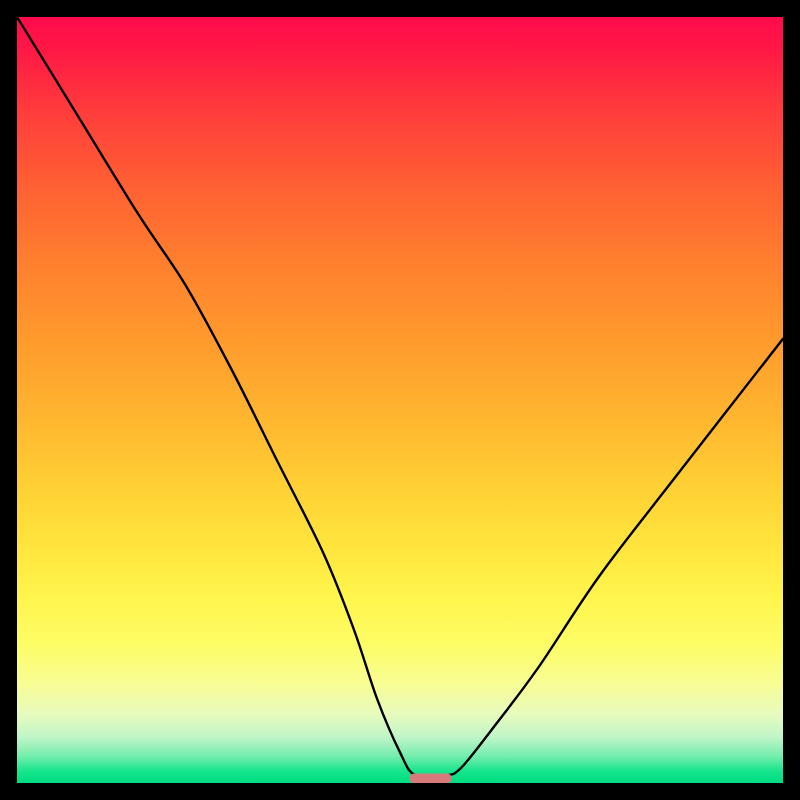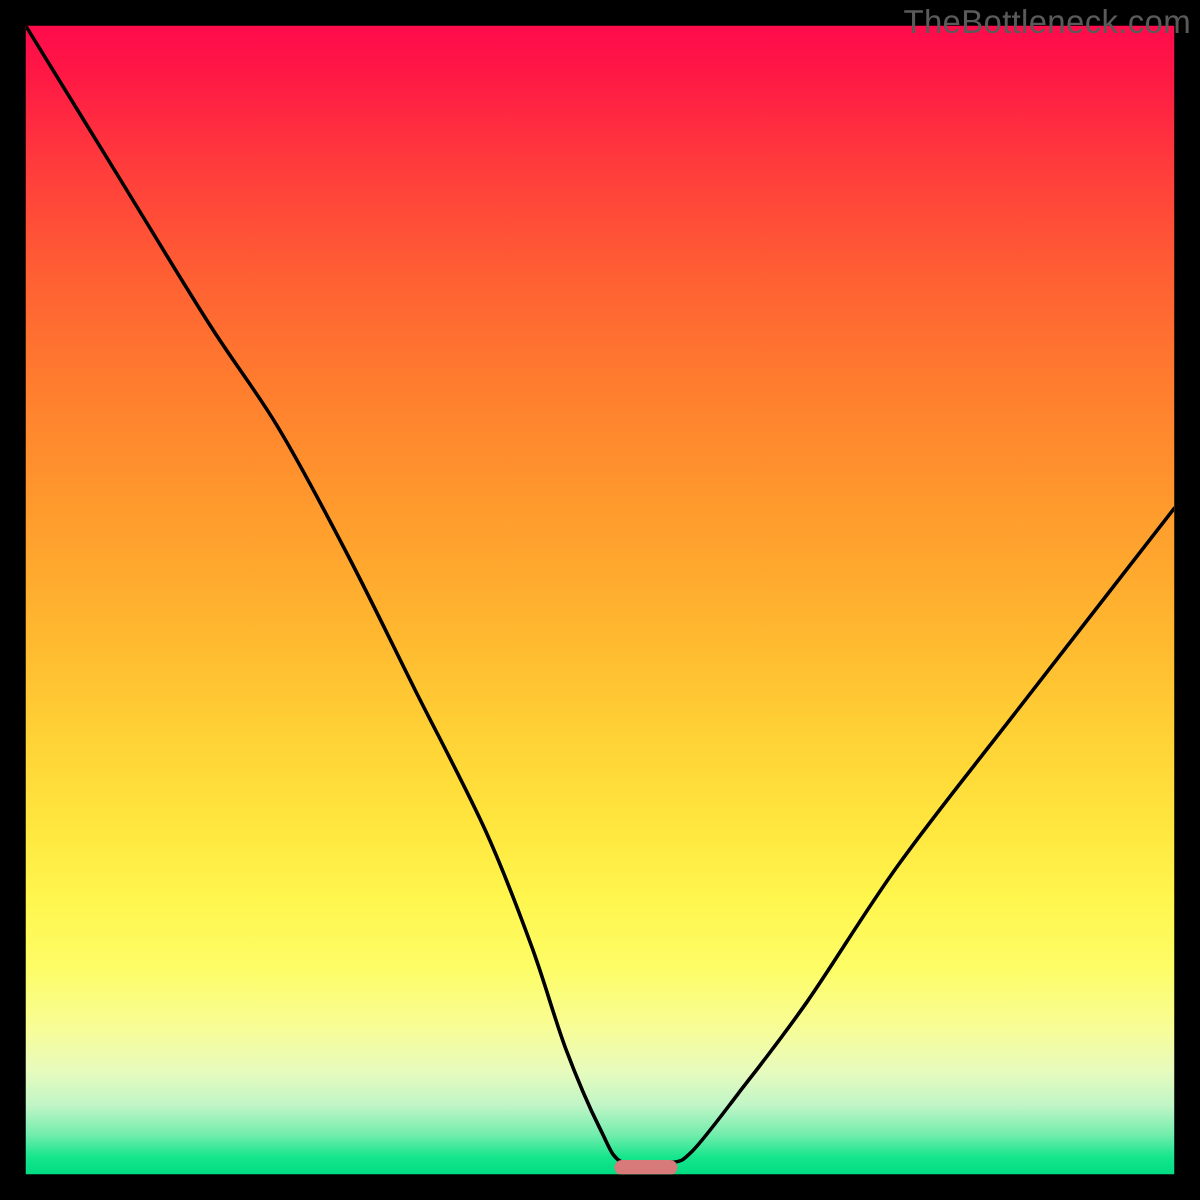--- a/index.html
+++ b/index.html
@@ -72,14 +72,13 @@
 <body>
 
 <div class="frame">
   <div class="plot-area">
     <div class="gradient"></div>
     <svg class="curve-svg" viewBox="0 0 766 766" preserveAspectRatio="none">
       <path fill="none" stroke="#000" stroke-width="2.4" stroke-linecap="round" d="M 0.0 0.0 C 10.2 16.6, 40.9 66.4, 61.3 99.6 C 81.7 132.8, 104.7 171.1, 122.6 199.2 C 140.4 227.2, 153.2 242.6, 168.5 268.1 C 183.8 293.6, 199.2 323.0, 214.5 352.4 C 229.8 381.7, 245.1 413.6, 260.4 444.3 C 275.8 474.9, 293.6 508.1, 306.4 536.2 C 319.2 564.3, 328.1 588.5, 337.0 612.8 C 346.0 637.1, 352.4 661.3, 360.0 681.7 C 367.7 702.2, 376.6 722.6, 383.0 735.4 C 389.4 748.1, 390.7 754.5, 398.3 758.3 C 406.0 762.2, 421.3 759.6, 429.0 758.3 C 436.6 757.1, 436.6 758.3, 444.3 750.7 C 451.9 743.0, 462.2 729.0, 474.9 712.4 C 487.7 695.8, 503.0 676.6, 520.9 651.1 C 538.8 625.6, 559.2 591.1, 582.2 559.2 C 605.1 527.3, 628.1 499.2, 658.8 459.6 C 689.4 420.0, 748.1 344.7, 766.0 321.7"></path>
       <rect rx="5" ry="5" fill="#d97a7a" x="392.6" y="756.4" width="42.1" height="10.0"></rect>
     </svg>
   </div>
-  <div class="watermark">TheBottleneck.com</div>
 </div>
 
 </body></html>

